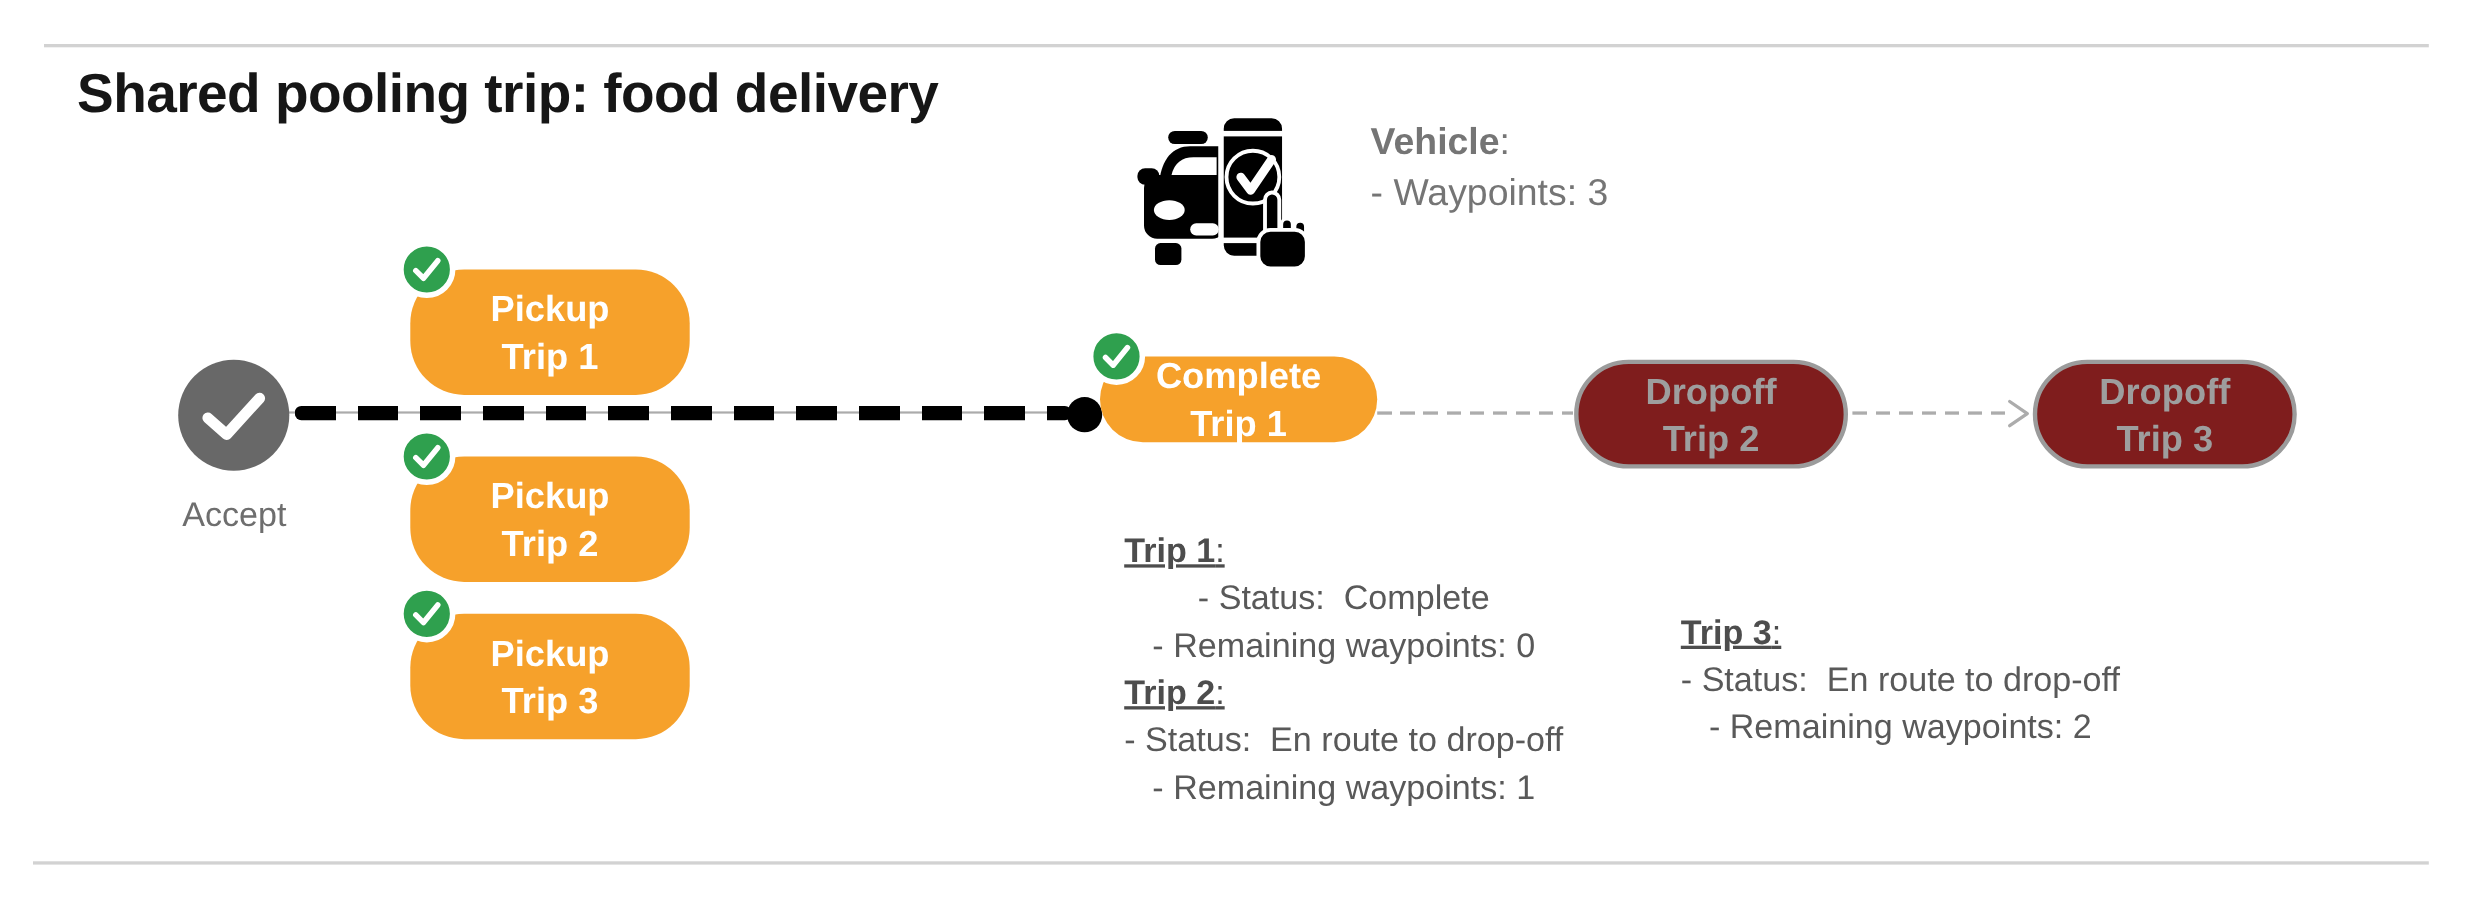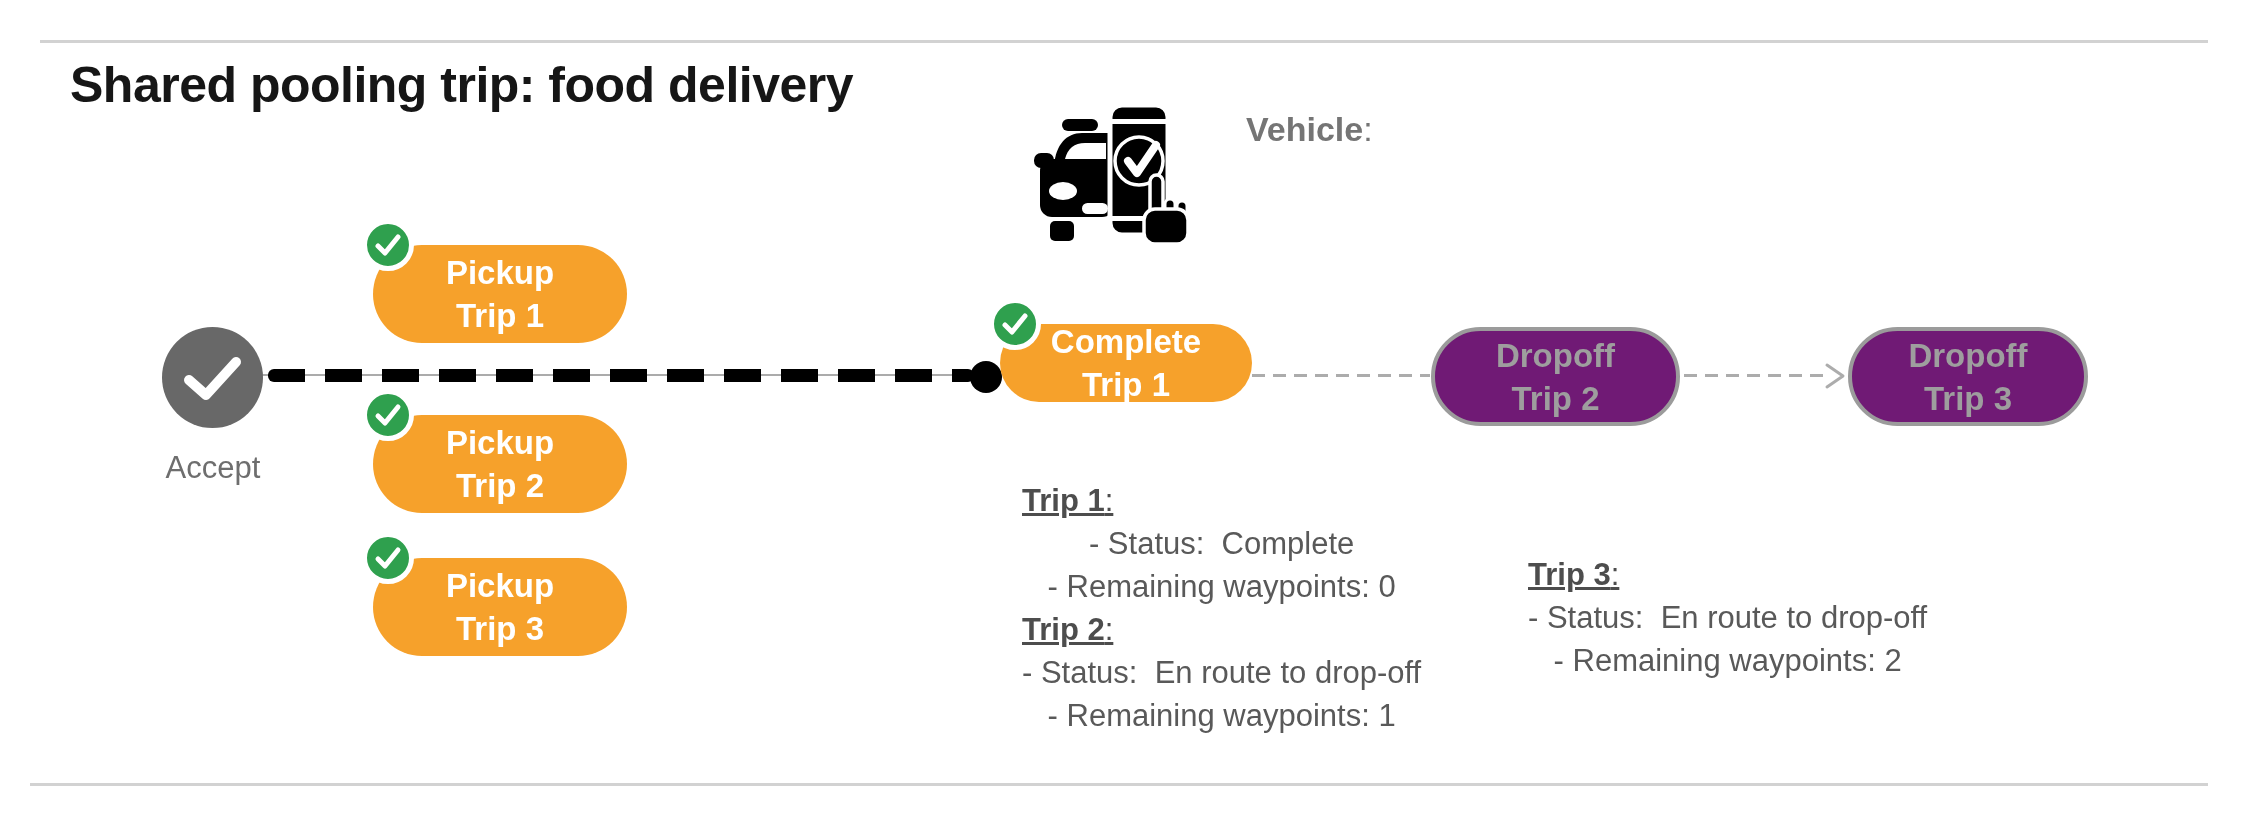--- a/index.html
+++ b/index.html
@@ -35,21 +35,21 @@
   }
 
   .gray-underlay{position:absolute; left:262px; top:374px; width:724px; height:2px; background:#ABABAB;}
   .black-dashes{
     position:absolute; left:268px; top:369px; width:706px; height:13px; border-radius:6px;
     background:repeating-linear-gradient(90deg, var(--dash-black) 0 37px, transparent 37px 57px);
   }
   .junction-dot{position:absolute; left:970px; top:361px; width:32px; height:32px; border-radius:50%; background:var(--dash-black);}
 
   .pill{
-    position:absolute; width:254px; height:98px; border-radius:49px;
+    position:absolute; width:254px; height:114px; border-radius:49px;
     background:var(--orange); color:#ffffff; font-weight:700; font-size:33px; line-height:43px;
     display:flex; flex-direction:column; align-items:center; justify-content:center; text-align:center;
   }
   .pill.p1{left:373px; top:245px;}
   .pill.p2{left:373px; top:415px;}
   .pill.p3{left:373px; top:558px;}
   .pill.complete{left:1000px; top:324px; width:252px; height:78px; border-radius:51px;}
 
   .badge{
     position:absolute; left:-11px; top:-26px; width:42px; height:42px; border-radius:50%;
@@ -60,21 +60,21 @@
   .connector{
     position:absolute; top:374px; height:3px;
     background:repeating-linear-gradient(90deg, var(--connector-gray) 0 13px, transparent 13px 21px);
   }
   .connector.c1{left:1252px; width:178px;}
   .connector.c2{left:1684px; width:142px;}
   .arrowhead{position:absolute; left:1824px; top:362px; width:22px; height:28px;}
 
   .pill-outline{
     position:absolute; top:327px; height:99px; box-sizing:border-box;
-    background:#701a75; border:4px solid var(--outline-gray); border-radius:50px;
+    background:#7f1d1d; border:4px solid var(--outline-gray); border-radius:50px;
     color:#9E9E9E; font-weight:700; font-size:33px; line-height:43px;
     display:flex; flex-direction:column; align-items:center; justify-content:center; text-align:center;
   }
   .pill-outline.d2{left:1431px; width:249px;}
   .pill-outline.d3{left:1848px; width:240px;}
 
   .details{position:absolute; font-size:31px; line-height:43px; color:var(--detail-text);}
   .details.left{left:1022px; top:479px;}
   .details.right{left:1528px; top:553px;}
   .details .head{font-weight:700; color:var(--detail-heading);text-decoration:underline;}
@@ -109,20 +109,21 @@
     <path d="M96,64 L105,76 L124,48" fill="none" stroke="#fff" stroke-width="8" stroke-linecap="round" stroke-linejoin="round"></path>
 
     <rect x="118" y="78" width="13" height="42" rx="6.5" fill="#000" stroke="#fff" stroke-width="3.5"></rect>
     <rect x="133" y="102" width="10" height="17" rx="5" fill="#000" stroke="#fff" stroke-width="3"></rect>
     <rect x="145" y="104" width="10" height="15" rx="5" fill="#000" stroke="#fff" stroke-width="3"></rect>
     <rect x="112" y="112" width="44" height="35" rx="11" fill="#000" stroke="#fff" stroke-width="3.5"></rect>
   </svg>
 
   <div class="vehicle-text">
     <div><span class="b">Vehicle</span><span>:</span></div>
+    <div>- Waypoints: 3</div>
   </div>
 
   <div class="gray-underlay"></div>
   <div class="black-dashes"></div>
   <div class="junction-dot"></div>
   <div class="connector c1"></div>
   <div class="connector c2"></div>
   <svg class="arrowhead" viewBox="0 0 22 28">
     <path d="M3,3 L19,14 L3,25" fill="none" stroke="#ACACAC" stroke-width="3" stroke-linecap="round" stroke-linejoin="round"></path>
   </svg>

